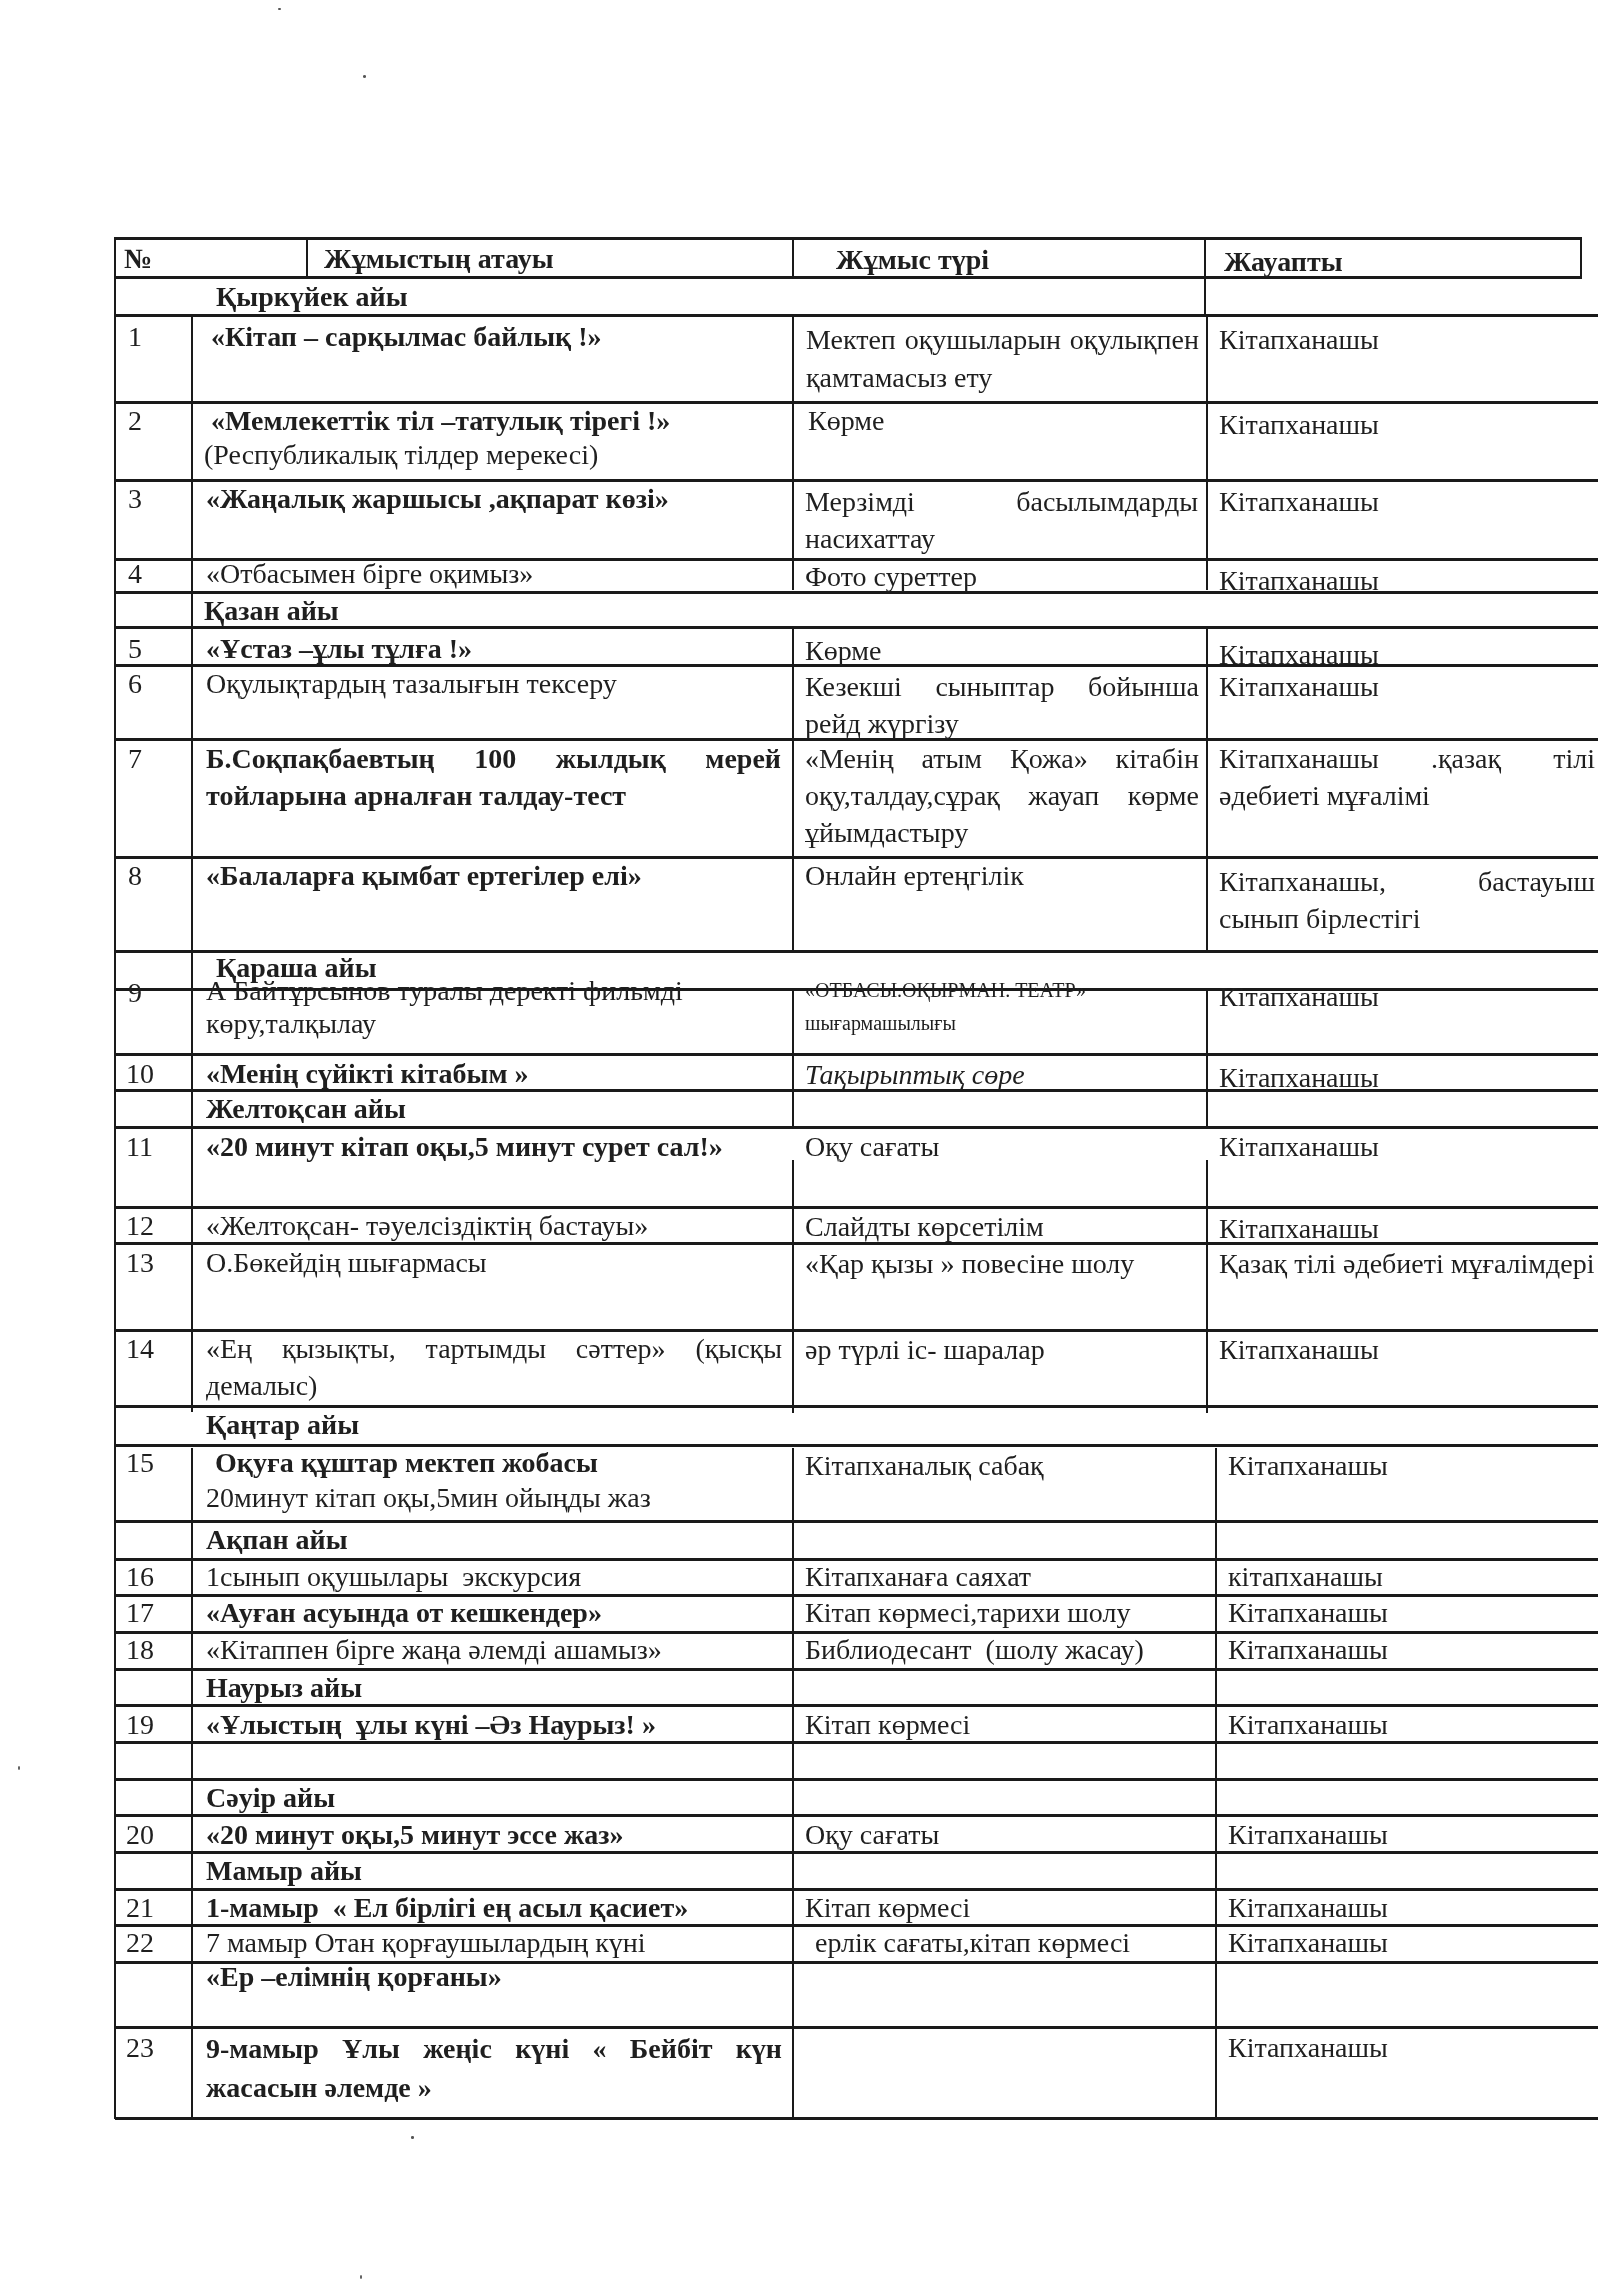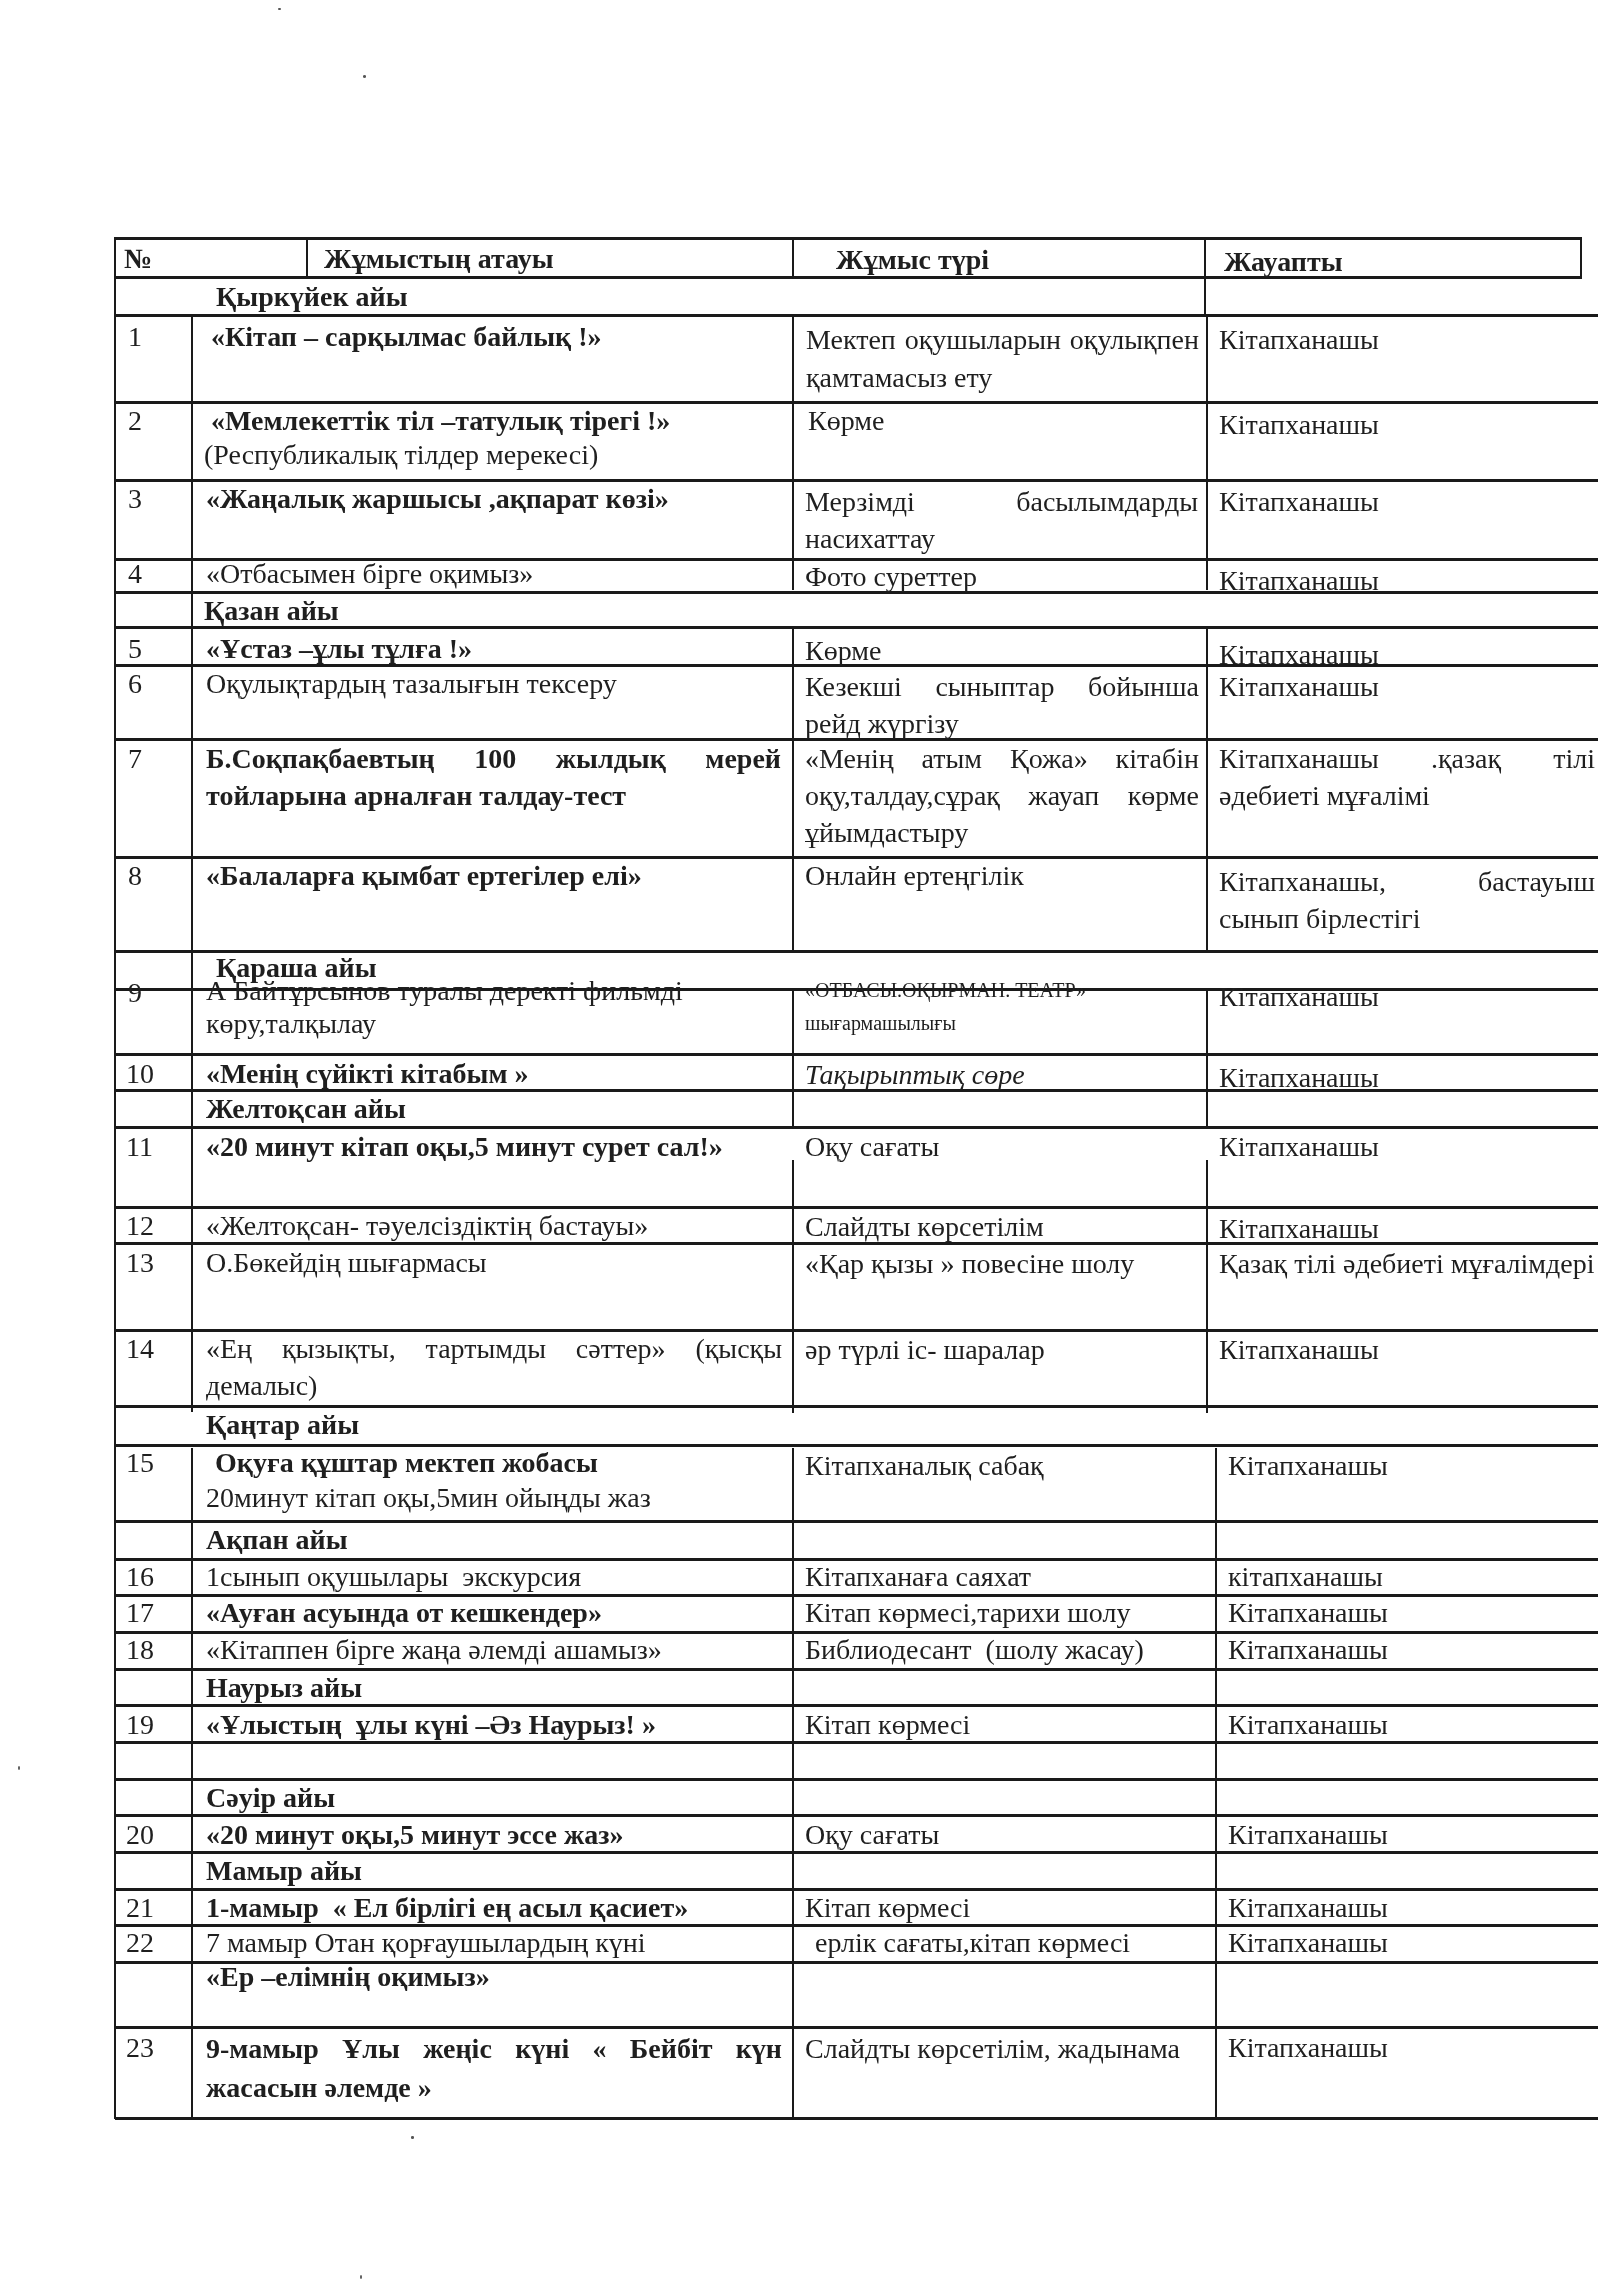--- a/index.html
+++ b/index.html
@@ -212,23 +212,22 @@
 
   <div class="cell b" style="left:206px;top:1852px;">Мамыр айы</div>
 
   <div class="cell num" style="left:126px;top:1889px;">21</div>
   <div class="cell b" style="left:206px;top:1889px;white-space:pre;">1-мамыр  « Ел бірлігі ең асыл қасиет»</div>
   <div class="cell" style="left:805px;top:1889px;">Кітап көрмесі</div>
   <div class="cell" style="left:1228px;top:1889px;">Кітапханашы</div>
 
   <div class="cell num" style="left:126px;top:1924px;">22</div>
   <div class="cell" style="left:206px;top:1924px;">7 мамыр Отан қорғаушылардың күні</div>
-  <div class="cell b" style="left:206px;top:1958px;">«Ер –елімнің оқимыз»</div>
+  <div class="cell b" style="left:206px;top:1958px;">«Ер –елімнің қорғаны»</div>
   <div class="cell" style="left:815px;top:1924px;">ерлік сағаты,кітап көрмесі</div>
   <div class="cell" style="left:1228px;top:1924px;">Кітапханашы</div>
 
   <div class="cell num" style="left:126px;top:2029px;">23</div>
   <div class="cell b just" style="left:206px;top:2029px;width:576px;line-height:39px;">9-мамыр  Ұлы жеңіс күні « Бейбіт күн жасасын әлемде »</div>
-  <div class="cell just" style="left:805px;top:2029px;width:394px;line-height:39px;">Слайдты көрсетілім, жадынама</div>
   <div class="cell" style="left:1228px;top:2029px;">Кітапханашы</div>
 
 </div>
 
 
 </body></html>

